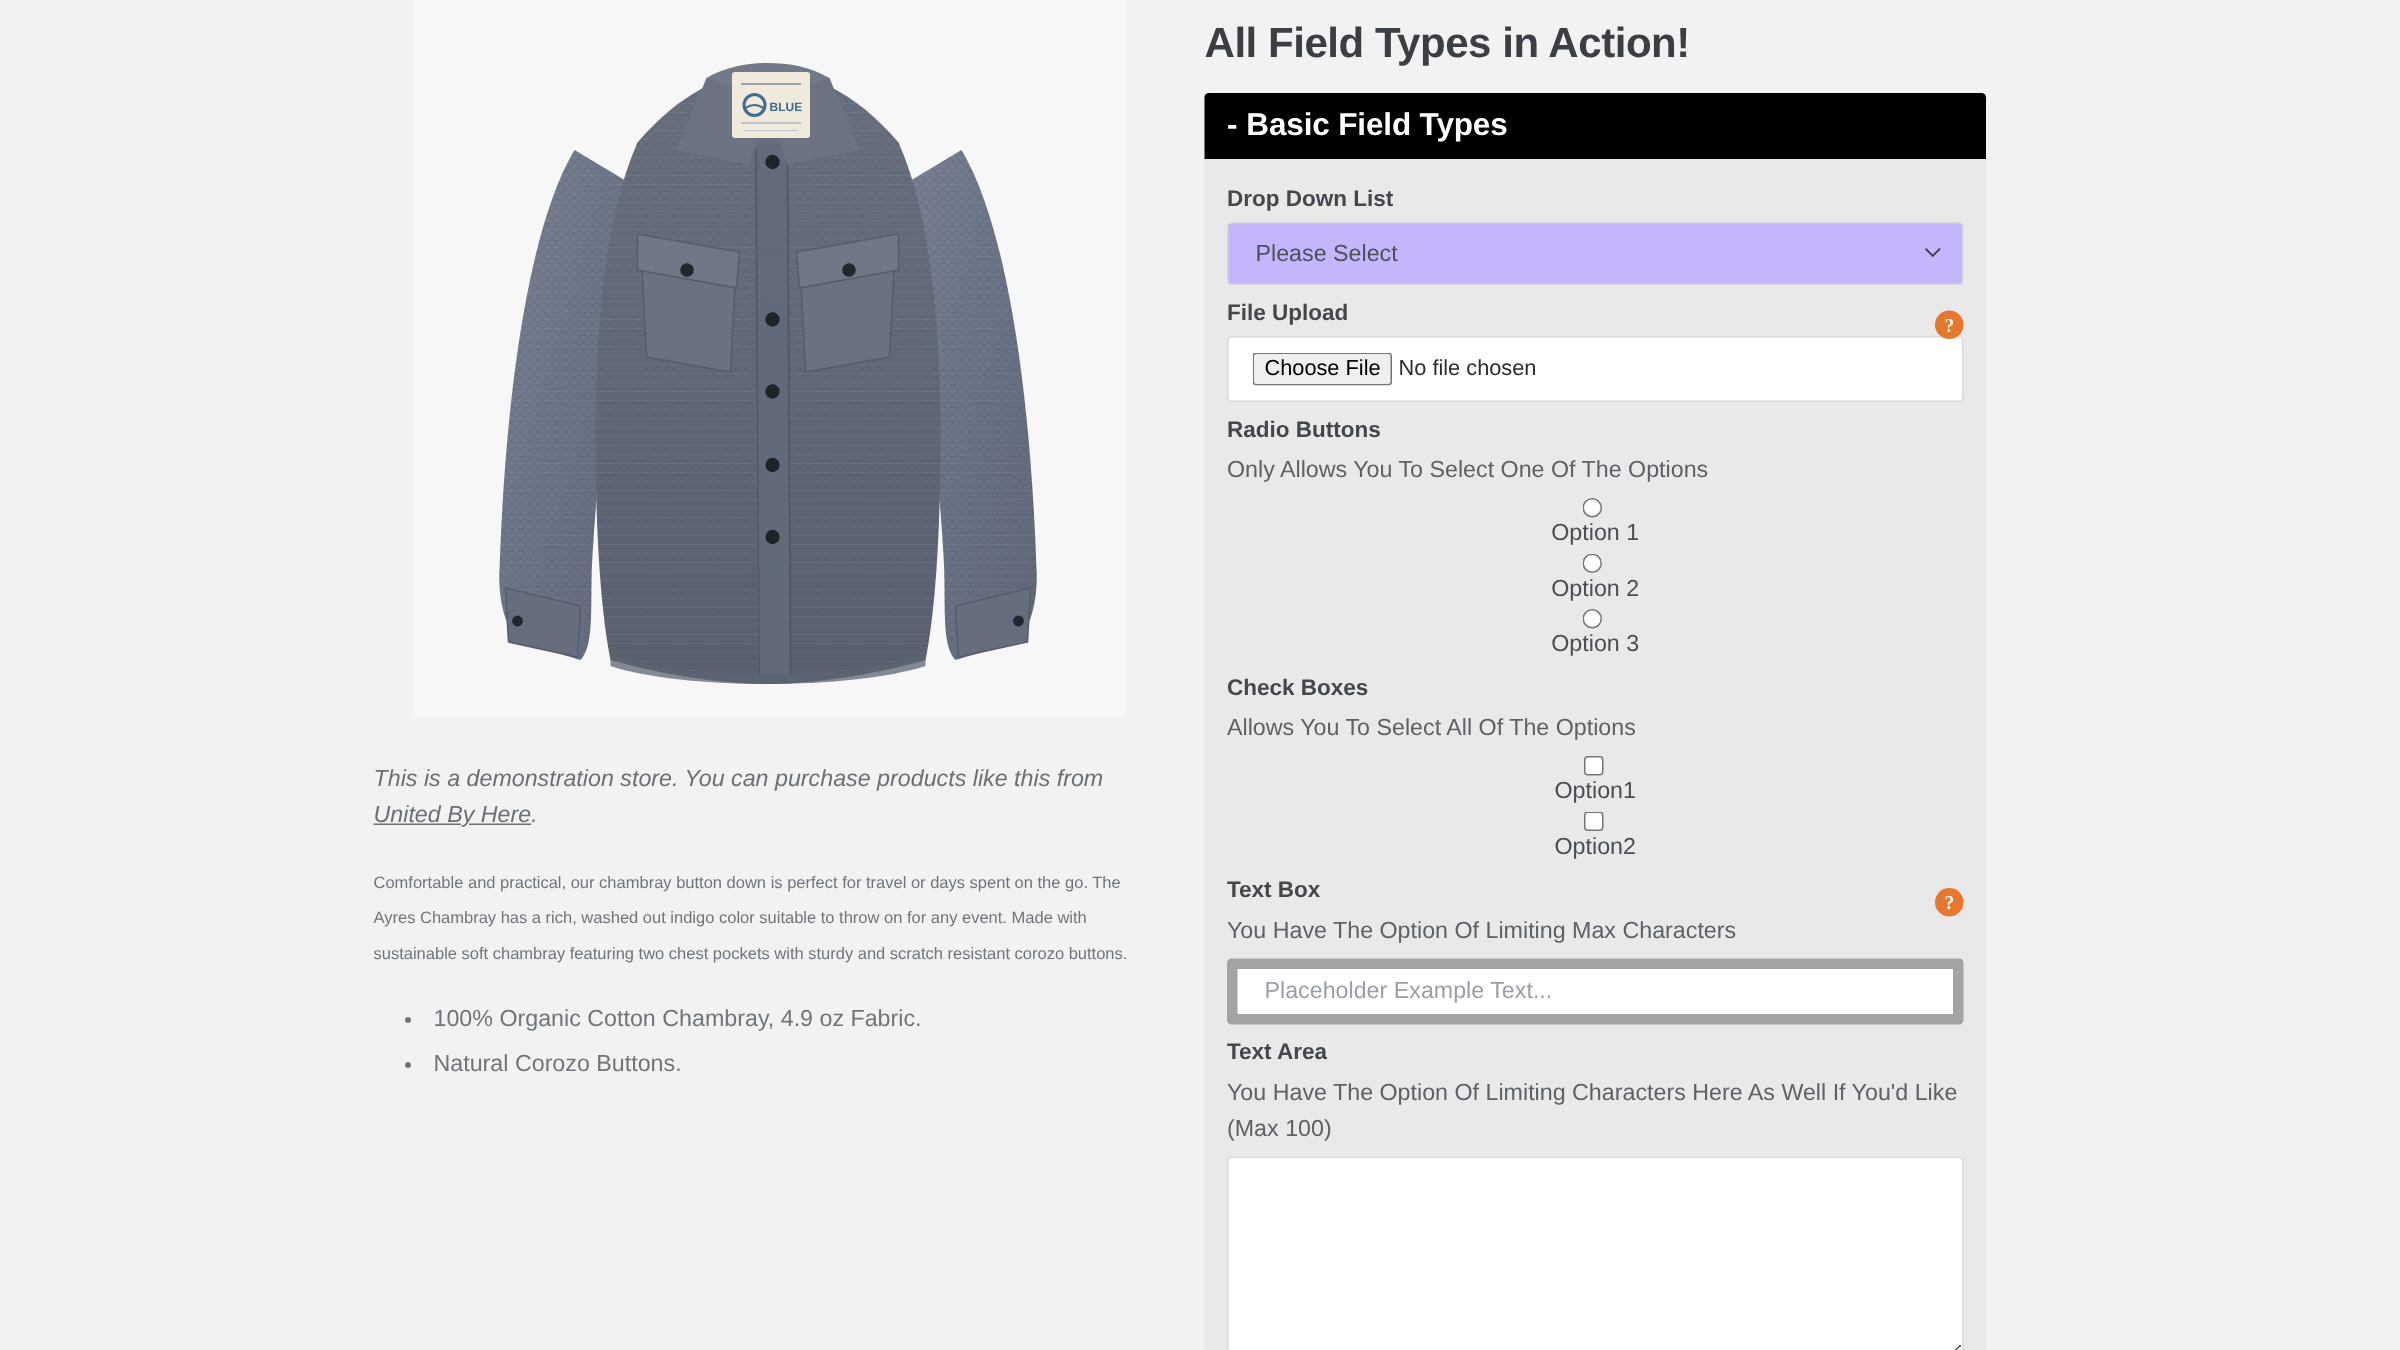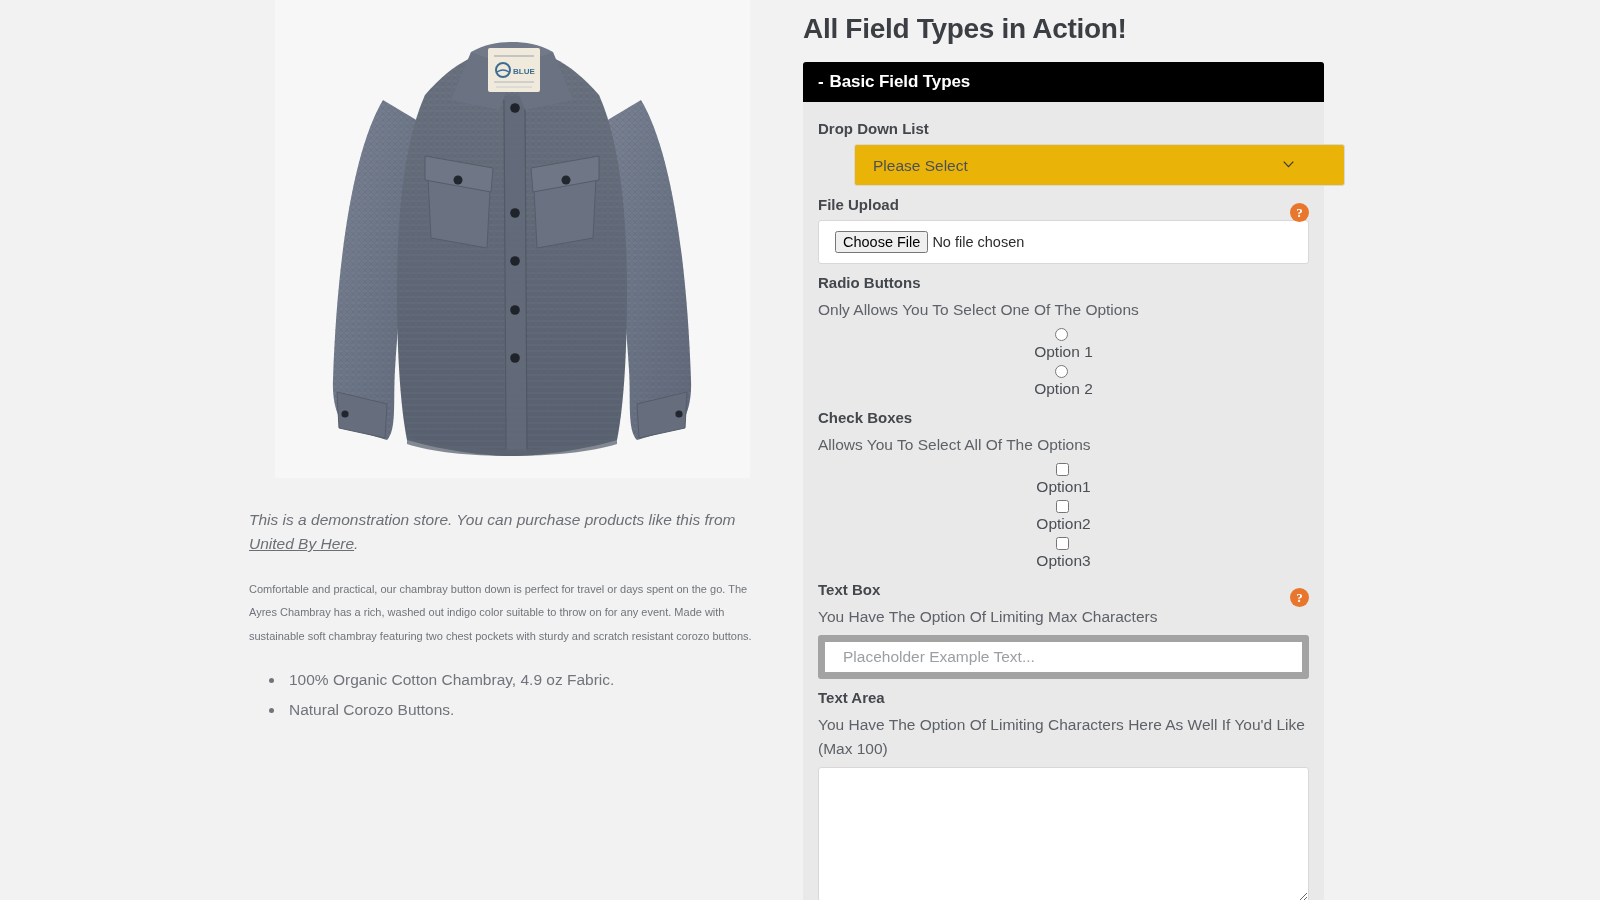--- a/index.html
+++ b/index.html
@@ -75,21 +75,21 @@
     font-size: 28px;
     font-weight: bold;
     color: #3b3f44;
     margin: 12px 0 0 0;
     letter-spacing: -0.3px;
     line-height: 34px;
   }
   .section-header {
     background: #000000;
     color: #ffffff;
-    font-size: 17px;
+    font-size: 21px;
     font-weight: bold;
     padding: 10px 0 10px 15px;
     margin-top: 16px;
     border-radius: 3px 3px 0 0;
     letter-spacing: -0.1px;
   }
   .section-header .toggle-dash { margin-right: 6px; }
   .panel {
     background: #e9e9e9;
     padding: 10px 15px 18px 15px;
@@ -123,31 +123,30 @@
     line-height: 19px;
     text-align: center;
     cursor: pointer;
     font-family: "Liberation Serif", serif;
   }
 
   .select-wrap { position: relative; }
   select.field-select {
     width: 100%;
     height: 42px;
-    background: #eab308;
+    background: #c4b5fd;
     border: 1px solid #d8d8d8;
     border-radius: 3px;
     font-size: 15.5px;
     color: #4c5157;
     padding: 0 34px 0 18px;
     font-family: "Liberation Sans", sans-serif;
     appearance: none;
     -webkit-appearance: none;
     outline: none;
-    margin-left: 36px;
   }
   .chevron {
     position: absolute;
     right: 15px;
     top: 17px;
     width: 11px;
     height: 7px;
     pointer-events: none;
   }
   .file-box {
@@ -325,37 +324,37 @@
         <label class="field-label">Radio Buttons</label>
         <p class="field-sub">Only Allows You To Select One Of The Options</p>
         <label class="opt-row">
           <input type="radio" name="radiogroup" style="">
           <span>Option 1</span>
         </label>
         <label class="opt-row">
           <input type="radio" name="radiogroup" style="">
           <span>Option 2</span>
         </label>
+        <label class="opt-row">
+          <input type="radio" name="radiogroup" style="">
+          <span>Option 3</span>
+        </label>
       </div>
 
       <div class="field mt10">
         <label class="field-label">Check Boxes</label>
         <p class="field-sub">Allows You To Select All Of The Options</p>
         <label class="opt-row cb">
           <input type="checkbox" style="">
           <span>Option1</span>
         </label>
         <label class="opt-row cb">
           <input type="checkbox" style="">
           <span>Option2</span>
         </label>
-        <label class="opt-row cb">
-          <input type="checkbox" style="">
-          <span>Option3</span>
-        </label>
       </div>
 
       <div class="field mt10">
         <label class="field-label">Text Box</label>
         <span class="help-icon">?</span>
         <p class="field-sub">You Have The Option Of Limiting Max Characters</p>
         <input type="text" class="field-input" placeholder="Placeholder Example Text..." style="">
       </div>
 
       <div class="field mt10">

